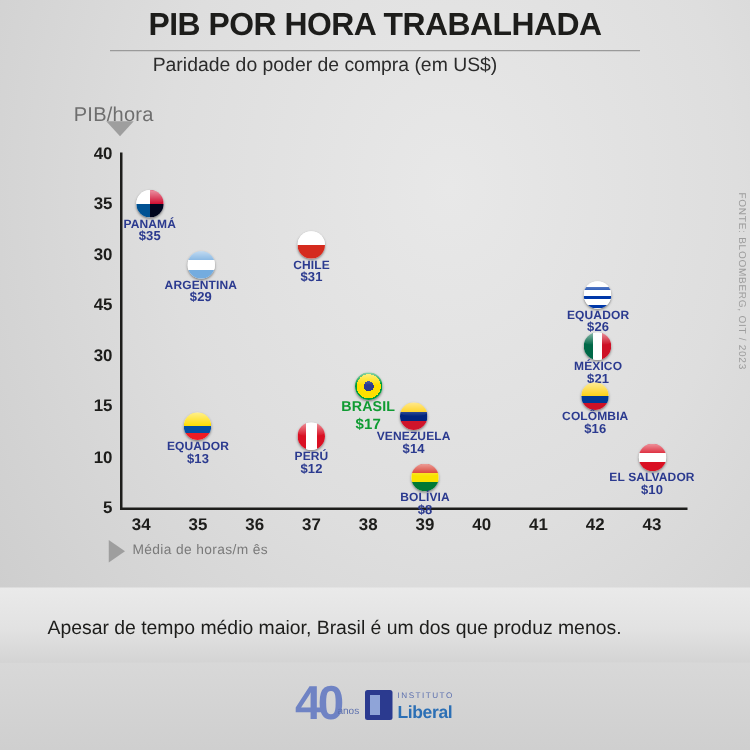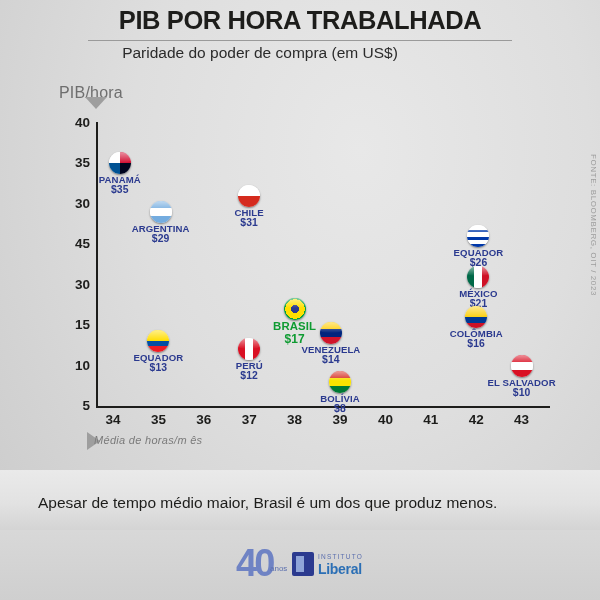--- a/index.html
+++ b/index.html
@@ -41,22 +41,22 @@
     position:absolute;left:85px;top:97px;
     width:0;height:0;border-left:11px solid transparent;
     border-right:11px solid transparent;border-top:12px solid #9e9e9e;
   }
   .xlabel-arrow{
     position:absolute;left:87px;top:432px;
     width:0;height:0;border-top:9px solid transparent;
     border-bottom:9px solid transparent;border-left:13px solid #9e9e9e;
   }
   .xlabel{
-    position:absolute;left:94px;top:434px;
-    font-size:11px;color:#7a7a7a;letter-spacing:0.3px;font-style:italic;
+    position:absolute;left:106px;top:434px;
+    font-size:11px;color:#7a7a7a;letter-spacing:0.3px;
   }
 
   
   #plot{
     position:absolute;left:0;top:0;width:600px;height:600px;
   }
   .axis-line{position:absolute;background:#1d1d1b;}
   #y-axis{left:96px;top:122px;width:2px;height:286px;}
   #x-axis{left:96px;top:406px;width:454px;height:2px;}
 

